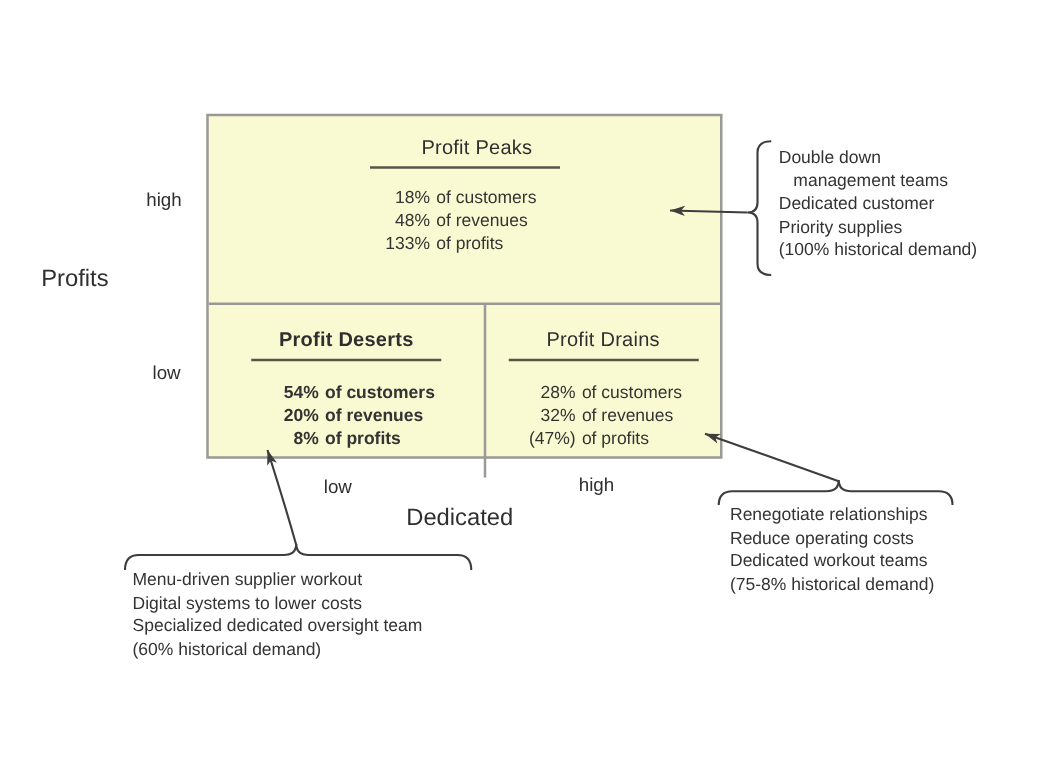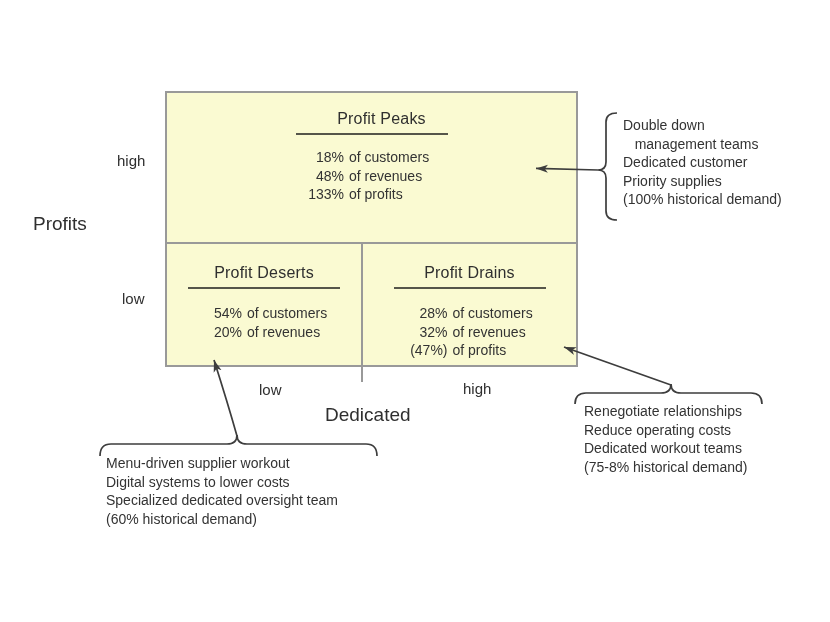--- a/index.html
+++ b/index.html
@@ -10,21 +10,21 @@
   }
   
   .matrix{
     position:absolute;left:165px;top:91px;width:413px;height:276px;
     box-sizing:border-box;border:2px solid var(--border,#999999);
     background:var(--fill,#FAFAD2);
   }
   .cell{box-sizing:border-box;text-align:center;}
   .cell-peaks{width:100%;height:134px;border-bottom:2px solid var(--border,#999999);}
   .bottom-row{display:flex;width:100%;height:138px;}
-  .cell-deserts{width:196px;height:100%;border-right:2px solid var(--border,#999999);}
+  .cell-deserts{width:222px;height:100%;border-right:2px solid var(--border,#999999);font-weight:bold;}
   .cell-drains{flex:1;height:100%;}
   .cell-title{font-size:16px;letter-spacing:.2px;color:#2f2f2f;}
   .cell-peaks .cell-title{margin-top:17px;padding-left:20px;}
   .cell-deserts .cell-title,.cell-drains .cell-title{margin-top:20px;}
   .title-rule{width:152px;margin:5px auto 0;border-top:2px solid #55554a;height:0;}
   .stats{margin-top:13px;font-size:14px;line-height:18.6px;}
   .cell-deserts .stats,.cell-drains .stats{margin-top:15px;padding-left:11px;}
   .stat-line{white-space:nowrap;}
   .stat-num{display:inline-block;min-width:42px;text-align:right;}
   .stat-rest{display:inline-block;margin-left:5px;text-align:left;min-width:92px;}
@@ -63,20 +63,21 @@
         <div class="stat-line"><span class="stat-num">133%</span><span class="stat-rest">of profits</span></div>
       </div>
     </div>
     <div class="bottom-row">
       <div class="cell cell-deserts">
         <div class="cell-title">Profit Deserts</div>
         <div class="title-rule"></div>
         <div class="stats">
           <div class="stat-line"><span class="stat-num">54%</span><span class="stat-rest">of customers</span></div>
           <div class="stat-line"><span class="stat-num">20%</span><span class="stat-rest">of revenues</span></div>
+          <div class="stat-line"><span class="stat-num">8%</span><span class="stat-rest">of profits</span></div>
         </div>
       </div>
       <div class="cell cell-drains">
         <div class="cell-title">Profit Drains</div>
         <div class="title-rule"></div>
         <div class="stats">
           <div class="stat-line"><span class="stat-num">28%</span><span class="stat-rest">of customers</span></div>
           <div class="stat-line"><span class="stat-num">32%</span><span class="stat-rest">of revenues</span></div>
           <div class="stat-line"><span class="stat-num">(47%)</span><span class="stat-rest">of profits</span></div>
         </div>

